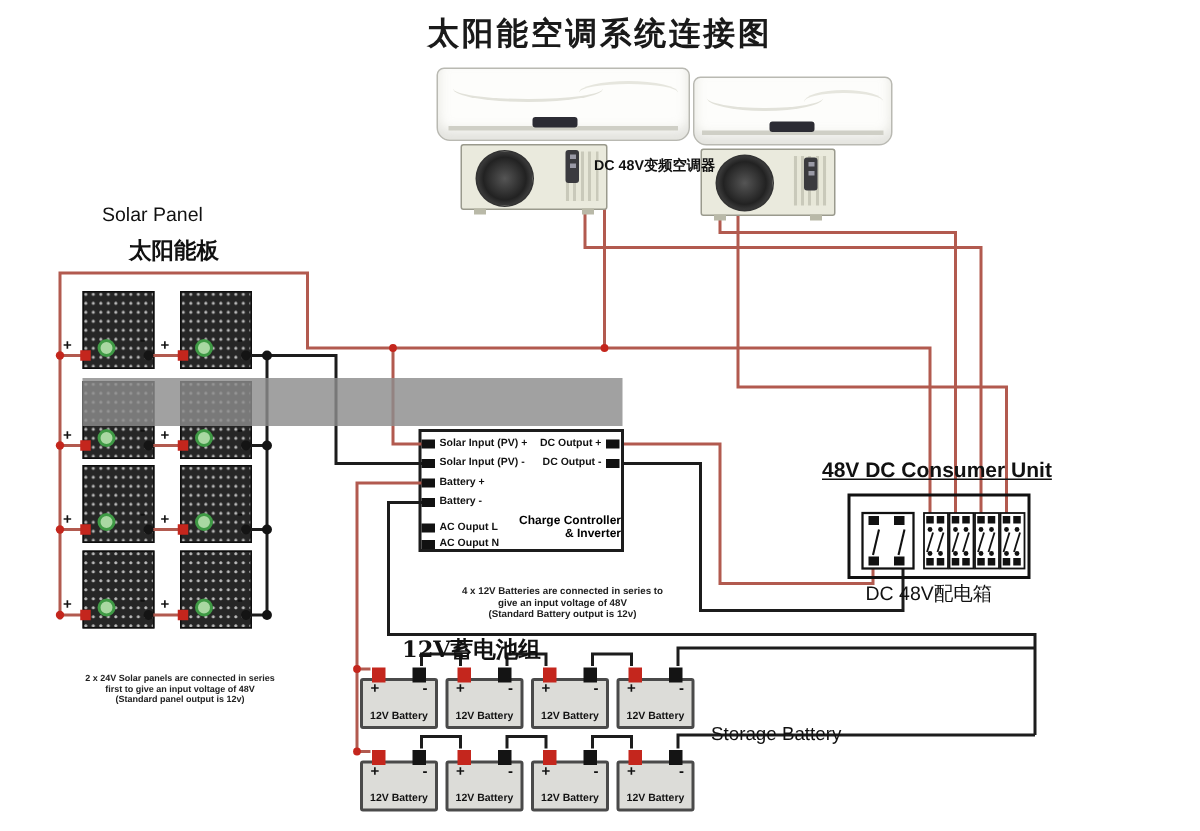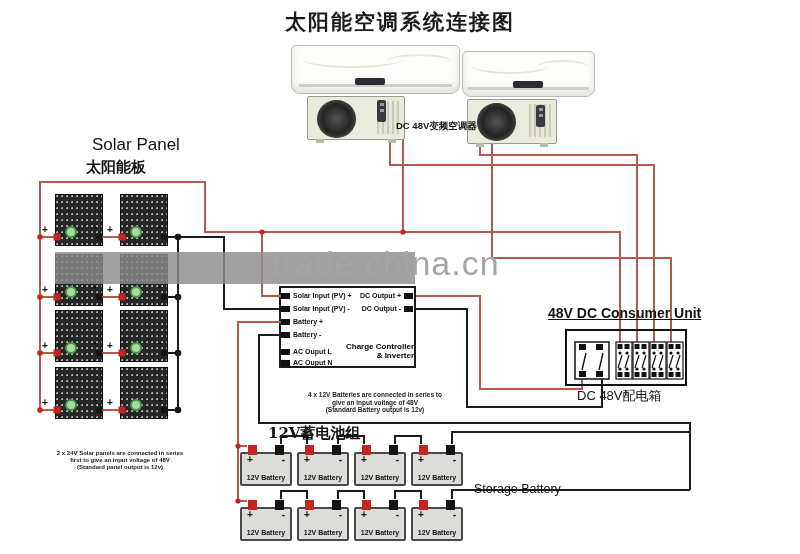--- a/index.html
+++ b/index.html
@@ -30,23 +30,23 @@
          background-size:5px 6px;}
   .panel .logo{position:absolute;left:9px;bottom:7px;width:8px;height:8px;border-radius:50%;background:#a9d8a2;}
   
   #controller{left:279px;top:286px;width:137px;height:82px;background:#fff;border:2px solid #1c1c1c;
               box-sizing:border-box;z-index:1;}
   .term-sq{width:9px;height:6px;background:#111;z-index:3;}
   .term-label{font-size:7px;font-weight:bold;color:#111;white-space:nowrap;z-index:3;}
   #controller-label{left:336px;top:342px;width:78px;text-align:right;font-size:8px;font-weight:bold;z-index:3;line-height:9px;}
   
   .lab{color:#111;z-index:4;white-space:nowrap;}
-  #solar-panel-en{left:92px;top:135px;font-size:17px;}
+  #solar-panel-en{left:68px;top:135px;font-size:13px;}
   #solar-panel-zh{left:86px;top:158px;font-size:15px;font-weight:bold;font-family:"DejaVu Serif","Liberation Serif",serif;}
-  #ac-label{left:396px;top:104px;font-size:9.5px;font-weight:bold;margin-top:16px;}
+  #ac-label{left:396px;top:104px;font-size:9.5px;font-weight:bold;}
   #consumer-title{left:548px;top:305px;font-size:14px;font-weight:bold;text-decoration:underline;}
   #consumer-sub{left:577px;top:387px;font-size:13px;font-weight:normal;}
   #battery-zh{left:268px;top:424px;font-size:15px;font-weight:bold;font-family:"DejaVu Serif","Liberation Serif",serif;}
   #storage-label{left:474px;top:482px;font-size:12.5px;}
   #solar-caption{left:35px;top:428px;width:170px;text-align:center;font-size:7.5px;font-weight:bold;line-height:9px;z-index:4;}
   #solar-note{left:25px;top:450px;width:190px;text-align:center;font-size:6px;font-weight:bold;line-height:7px;color:#222;z-index:4;}
   #battery-note{left:280px;top:391px;width:190px;text-align:center;font-size:6.5px;font-weight:bold;line-height:7.5px;color:#222;z-index:4;}
   
   .battery{width:52px;height:34px;background:#dcdcd8;border:2px solid #4a4a4a;border-radius:2px;
            box-sizing:border-box;z-index:3;}
@@ -377,14 +377,13 @@
       <circle cx="671" cy="369" r="1.6" fill="#111"></circle>
       <line x1="669" y1="368" x2="673" y2="355" stroke="#111" stroke-width="1.2"></line>
       <rect x="675.5" y="344" width="5" height="5" fill="#111"></rect>
       <rect x="675.5" y="372" width="5" height="5" fill="#111"></rect>
       <circle cx="678" cy="353" r="1.6" fill="#111"></circle>
       <circle cx="678" cy="369" r="1.6" fill="#111"></circle>
       <line x1="676" y1="368" x2="680" y2="355" stroke="#111" stroke-width="1.2"></line>
     </svg>
 
   <div id="wm-band" class="abs"></div>
-  <div id="wm-text" class="abs">trade.china.cn</div>
 </div>
 
 </body></html>

